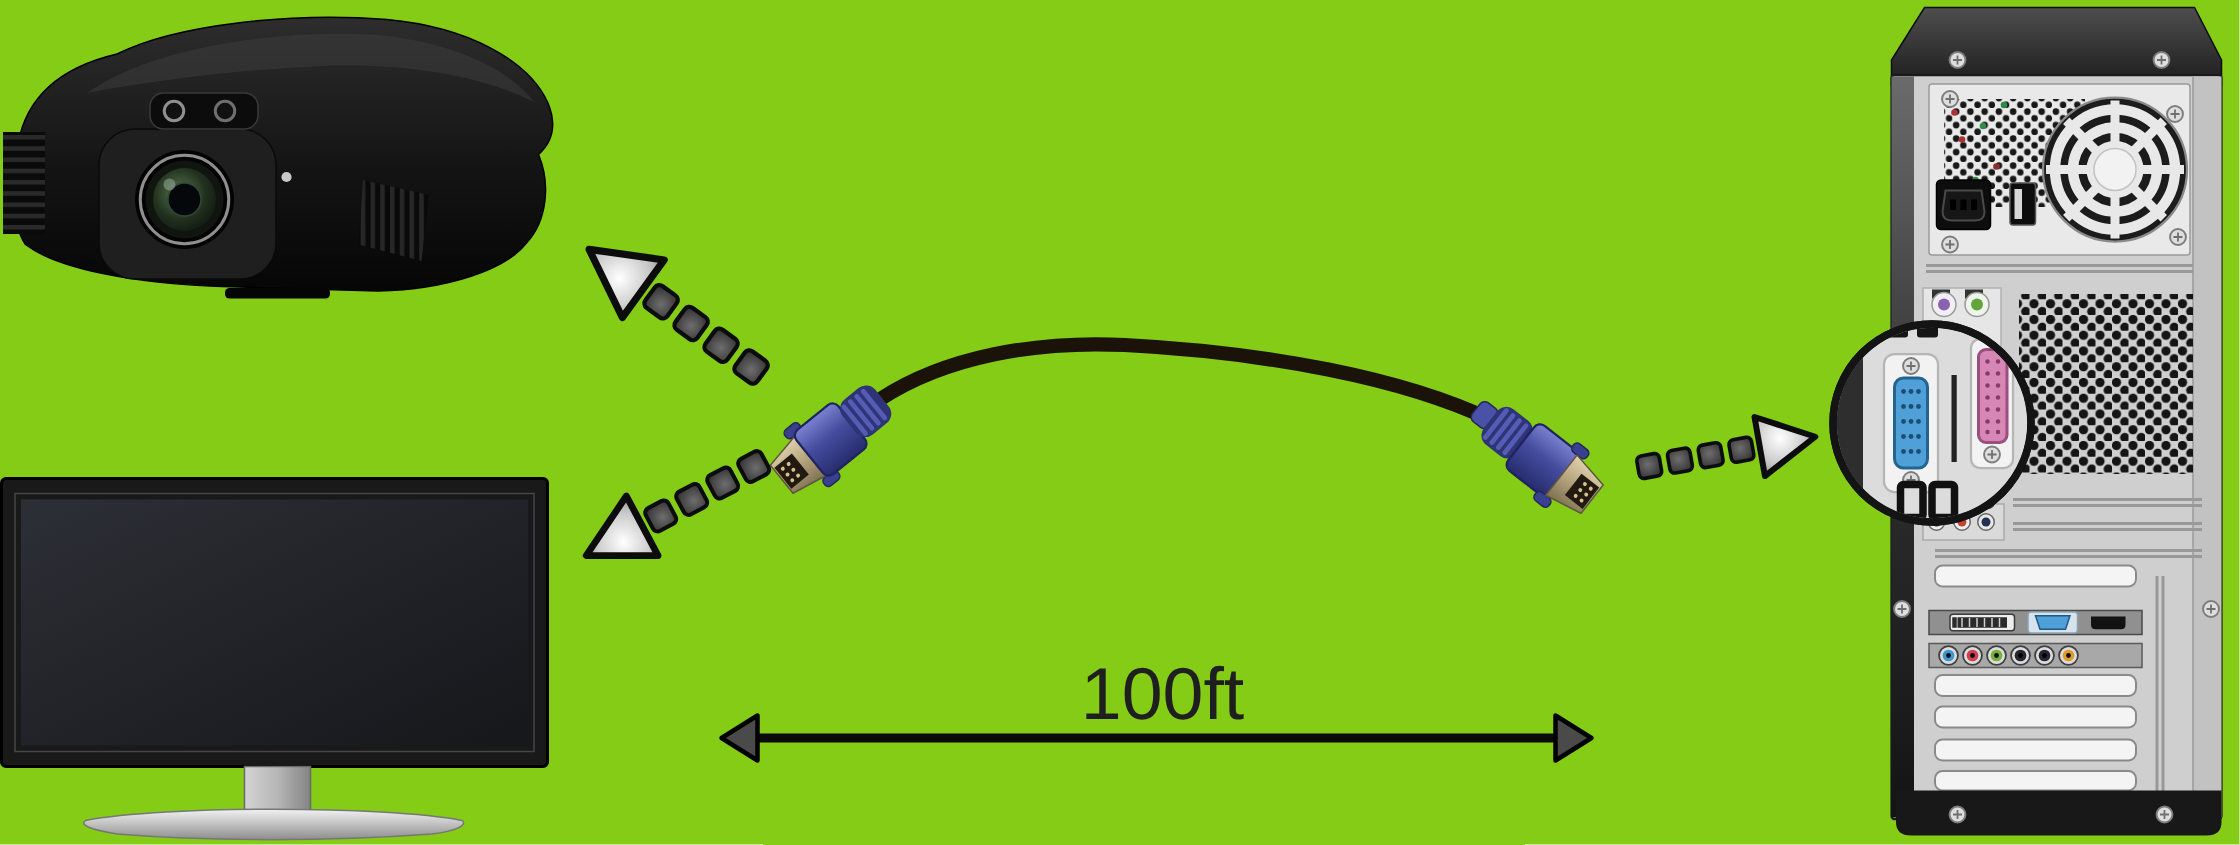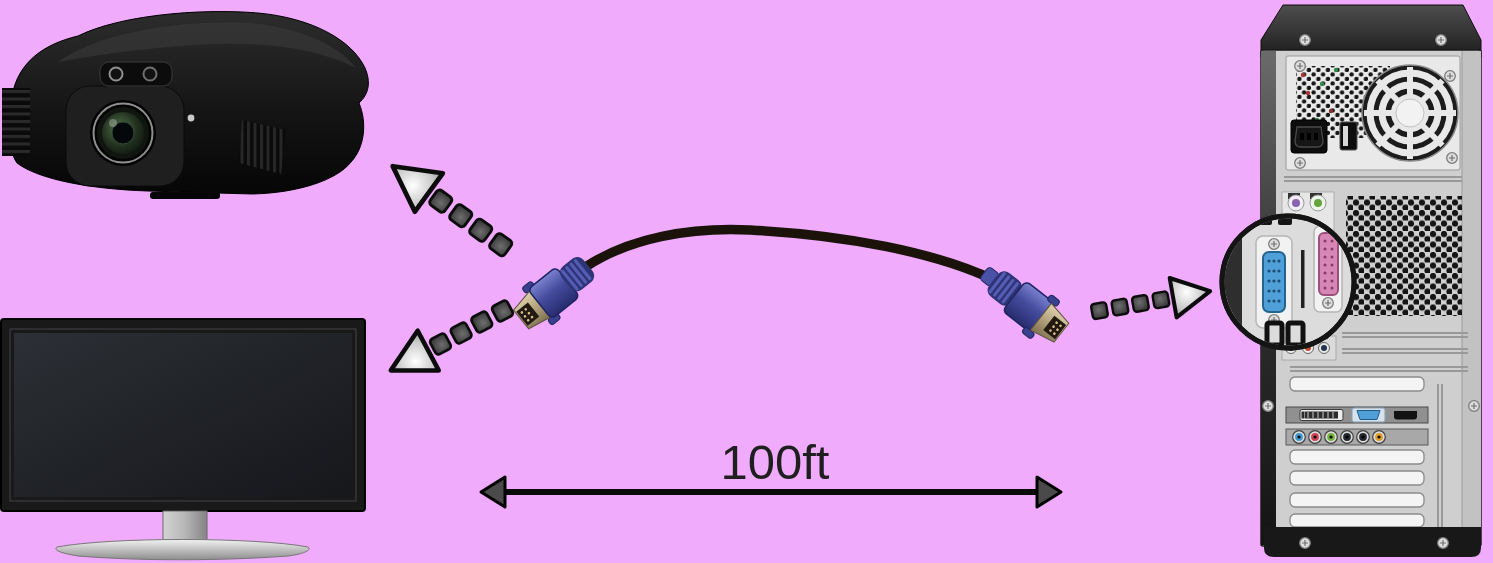--- a/index.html
+++ b/index.html
@@ -1,16 +1,16 @@
 <!DOCTYPE html>
 <html><head>
 <meta charset="utf-8">
 <style>
   html,body{margin:0;padding:0;background:#ffffff;}
-  .stage{position:relative;width:1493px;height:563px;background:#f0abfc;overflow:hidden;
+  .stage{position:relative;width:1493px;height:563px;background:#84cc16;overflow:hidden;
          font-family:"Liberation Sans",sans-serif;}
   .stage svg{position:absolute;left:0;top:0;display:block;}
   text{font-family:"Liberation Sans",sans-serif;}
 </style>
 </head>
 <body>
 
 <div class="stage">
 <svg width="1493" height="563" viewBox="0 0 1493 563" xmlns="http://www.w3.org/2000/svg">
   <defs>

